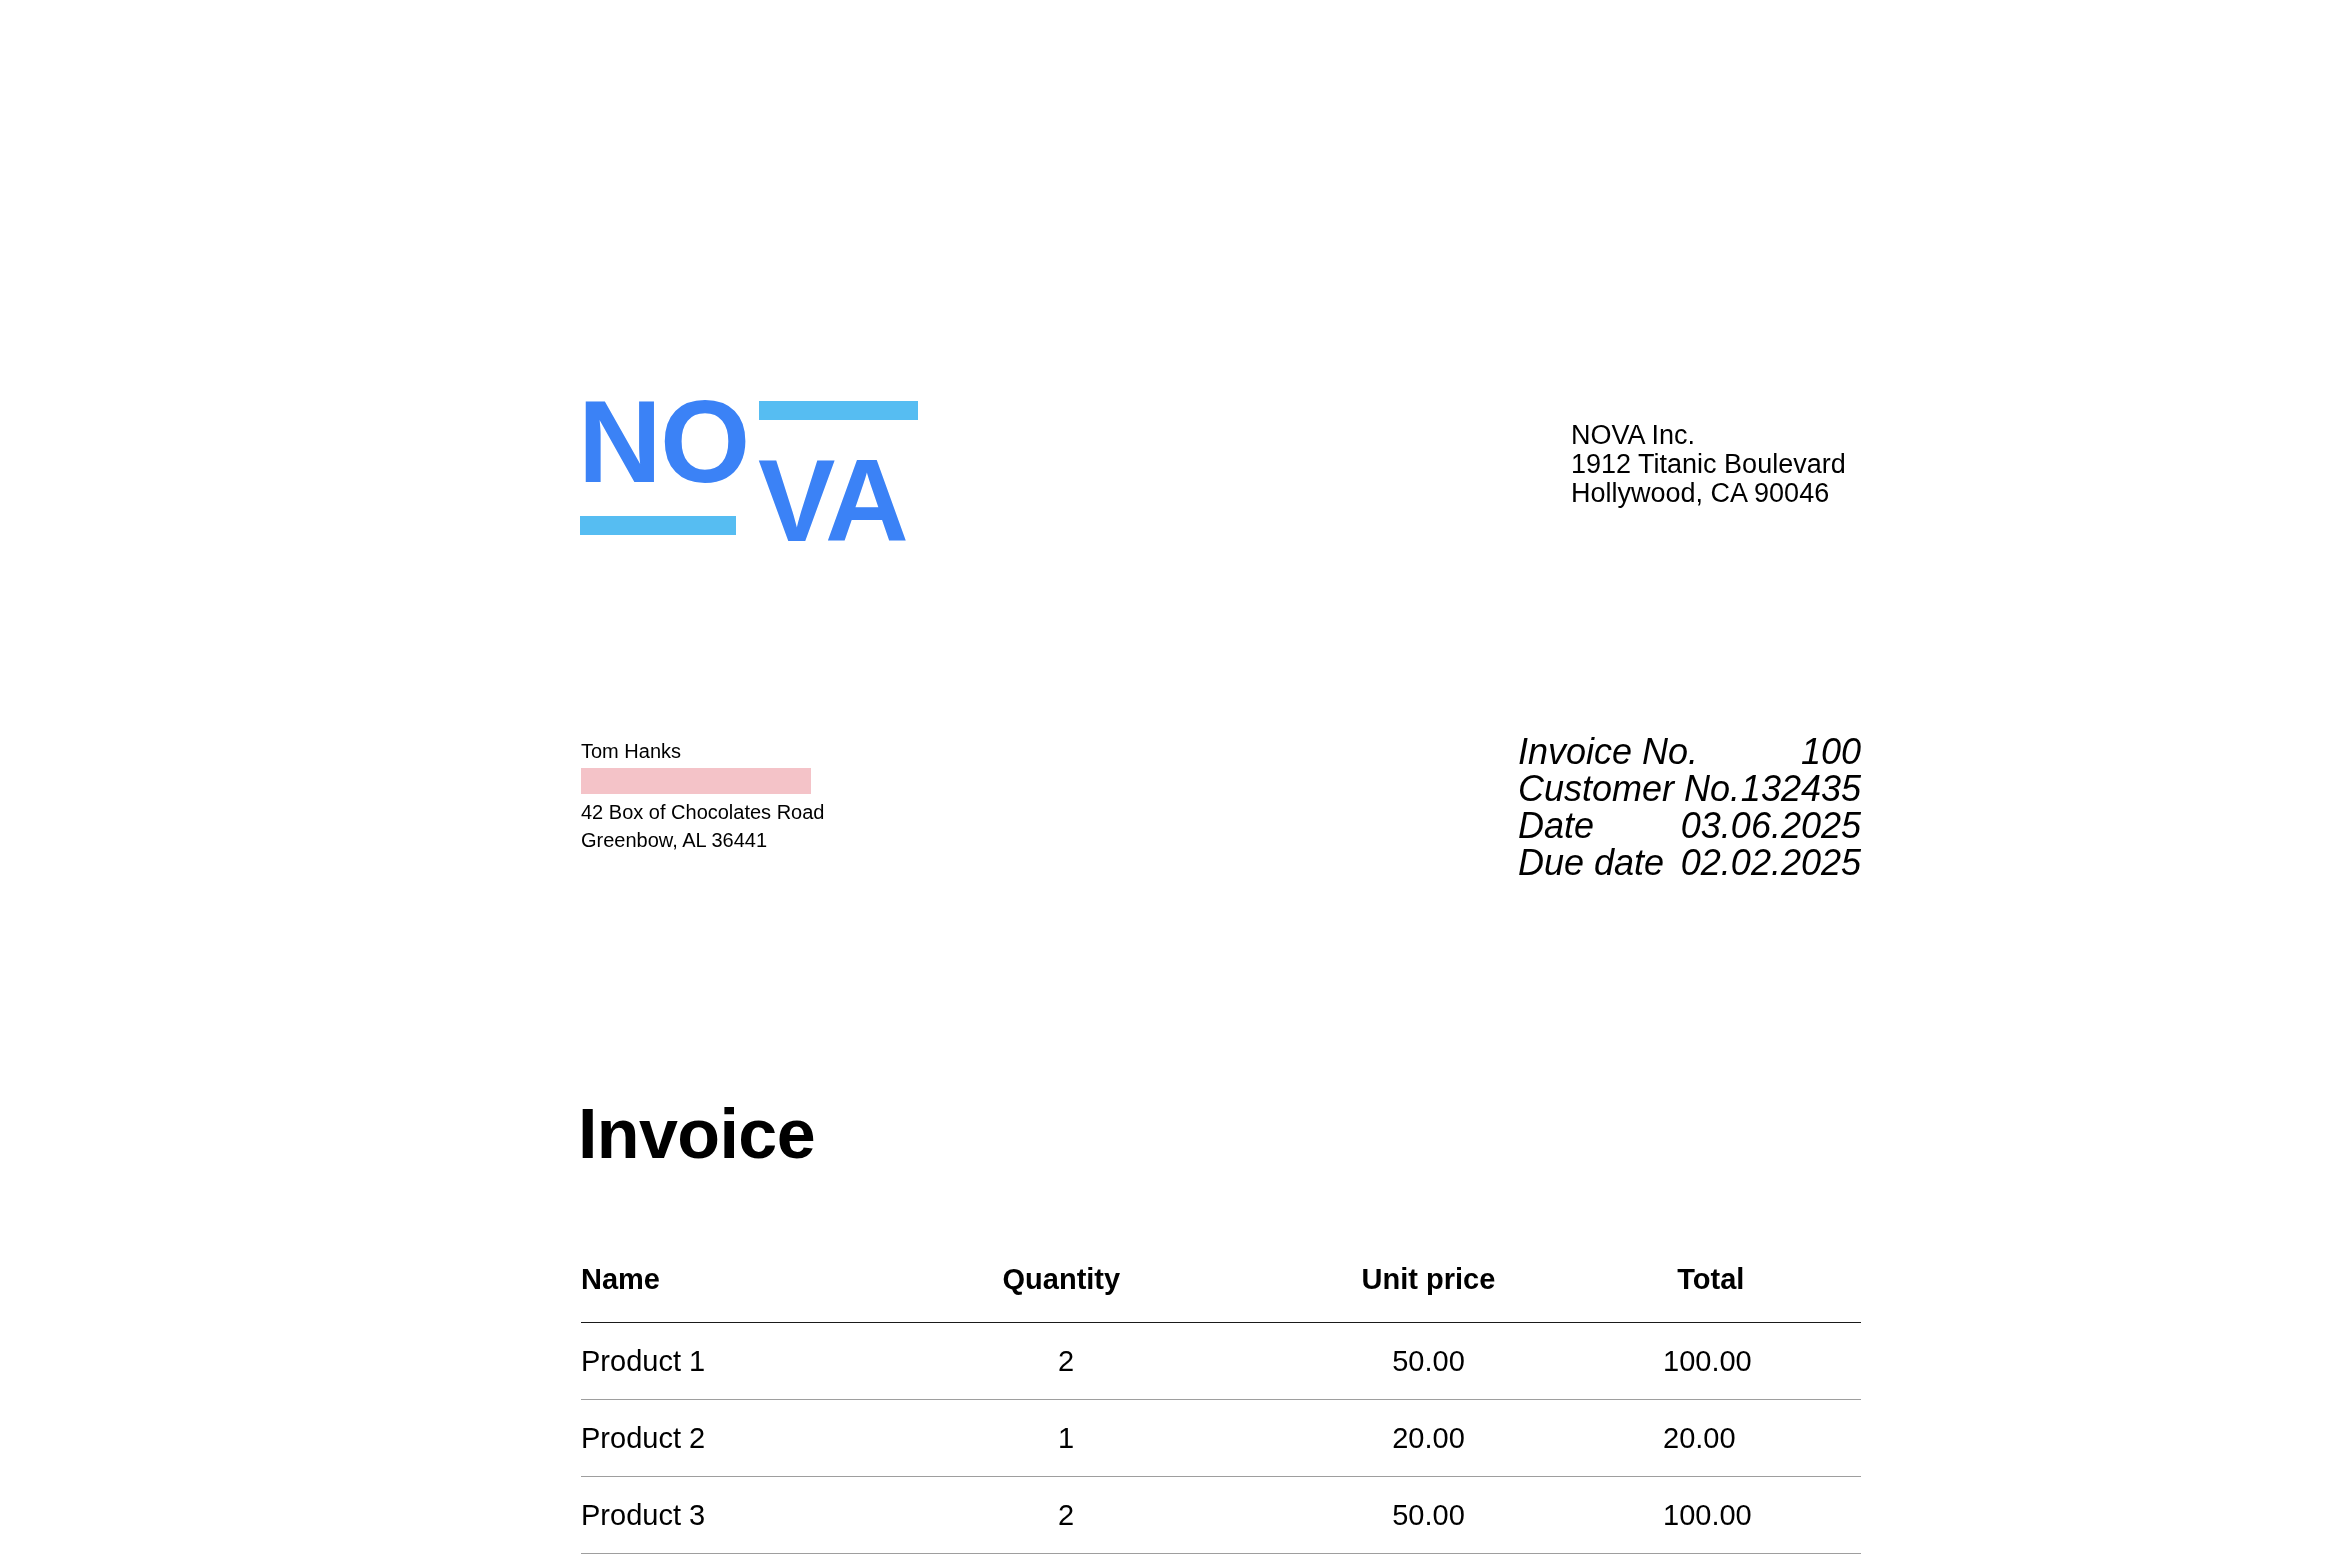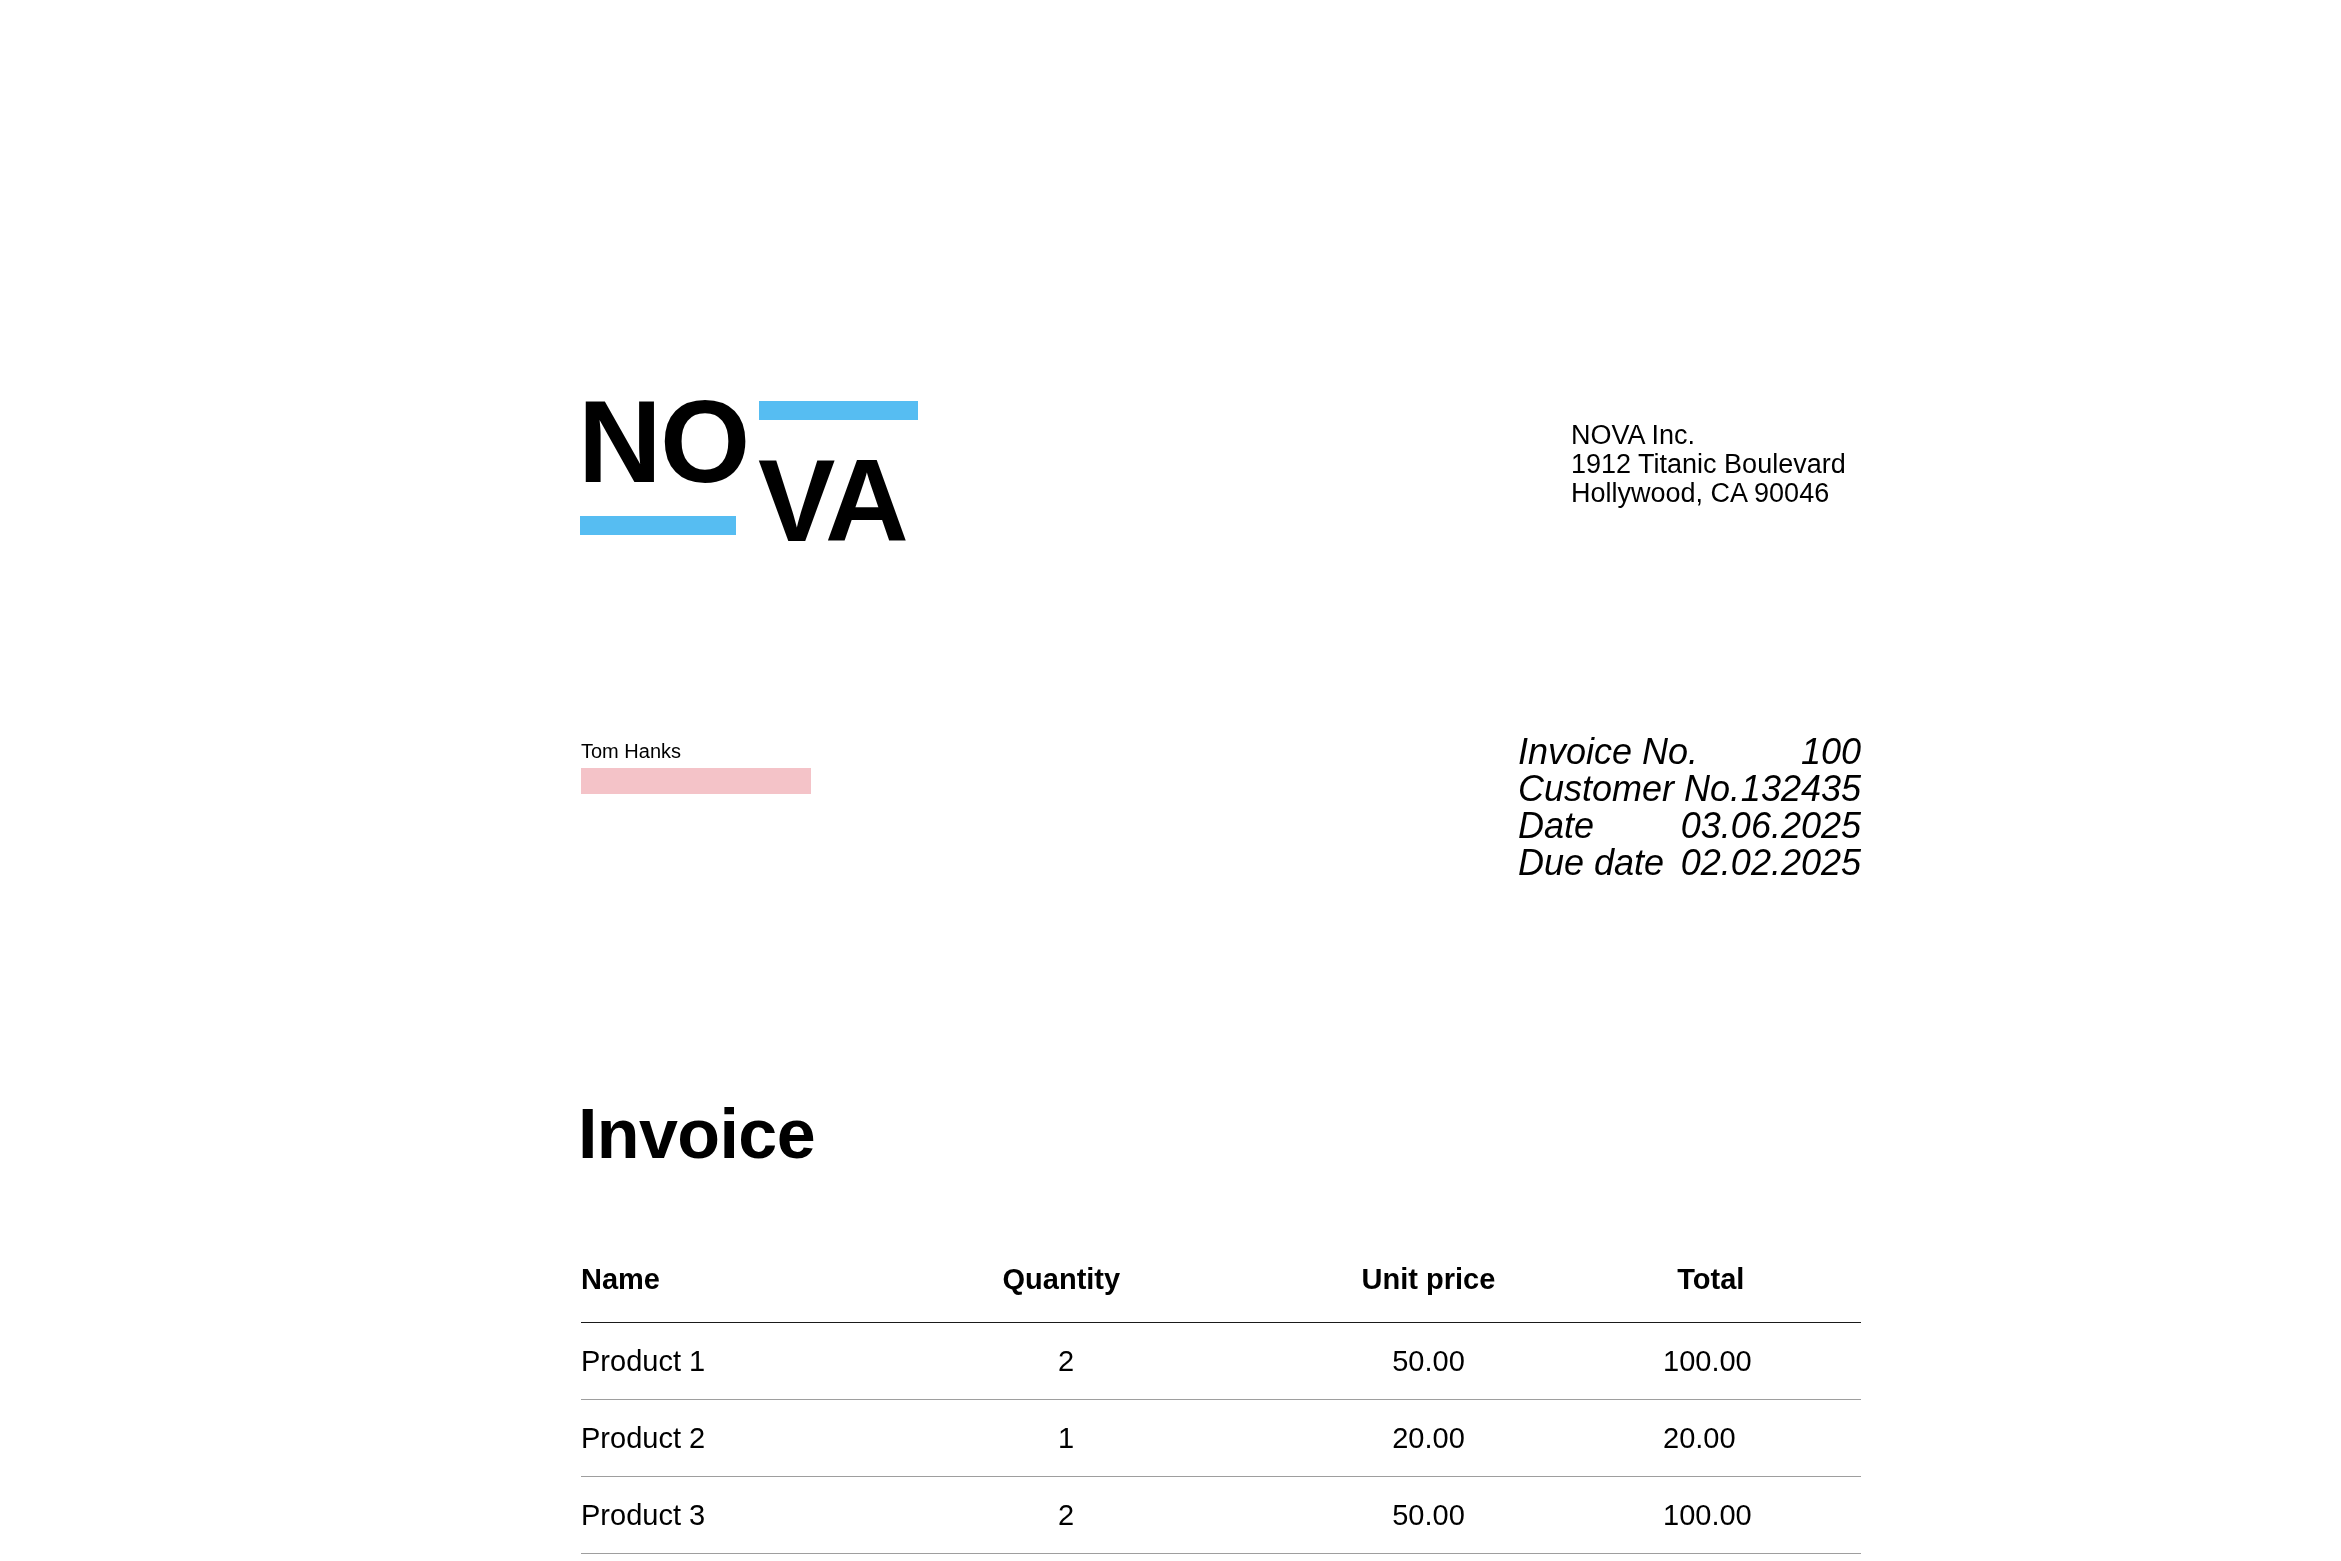--- a/index.html
+++ b/index.html
@@ -17,21 +17,21 @@
     color: #000000;
   }
   .abs { position: absolute; }
 
   
   .logo-word {
     font-weight: bold;
     font-size: 116px;
     line-height: 1;
     letter-spacing: -1.8px;
-    color: #000000;
+    color: #3b82f6;
     white-space: nowrap;
   }
   #logo-no  { left: 578px;  top: 384px; }
   #logo-va  { left: 758px; top: 443px; }
   .logo-bar { height: 19px; }
   #logo-bar-top    { left: 759px; top: 401px; width: 159px; }
   #logo-bar-bottom { left: 580px;  top: 516px; width: 156px; }
 
   
   #company-address {
@@ -105,20 +105,24 @@
 
 <div class="abs" id="company-address">
   <div>NOVA Inc.</div>
   <div>1912 Titanic Boulevard</div>
   <div>Hollywood, CA 90046</div>
 </div>
 
 <div class="abs" id="recipient">
   <div>Tom Hanks</div>
   <div id="recipient-redaction" style="background-color: rgb(244, 195, 200);"></div>
+  <div class="recipient-addr">
+    <div class="addr-line">42 Box of Chocolates Road</div>
+    <div class="addr-line">Greenbow, AL 36441</div>
+  </div>
 </div>
 
 <div class="abs" id="invoice-meta">
   <div class="meta-row">
     <span>Invoice No.</span>
     <span>100</span>
   </div>
   <div class="meta-row">
     <span>Customer No.</span>
     <span>132435</span>

